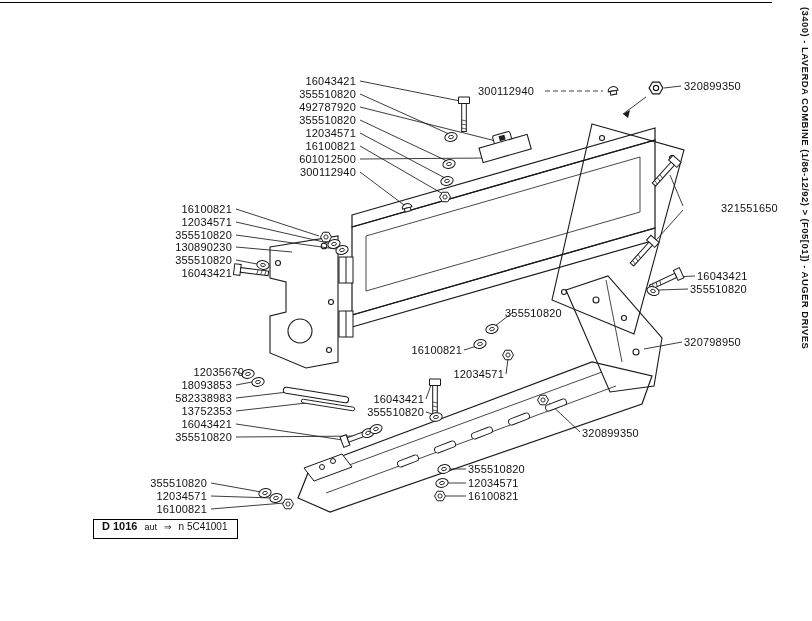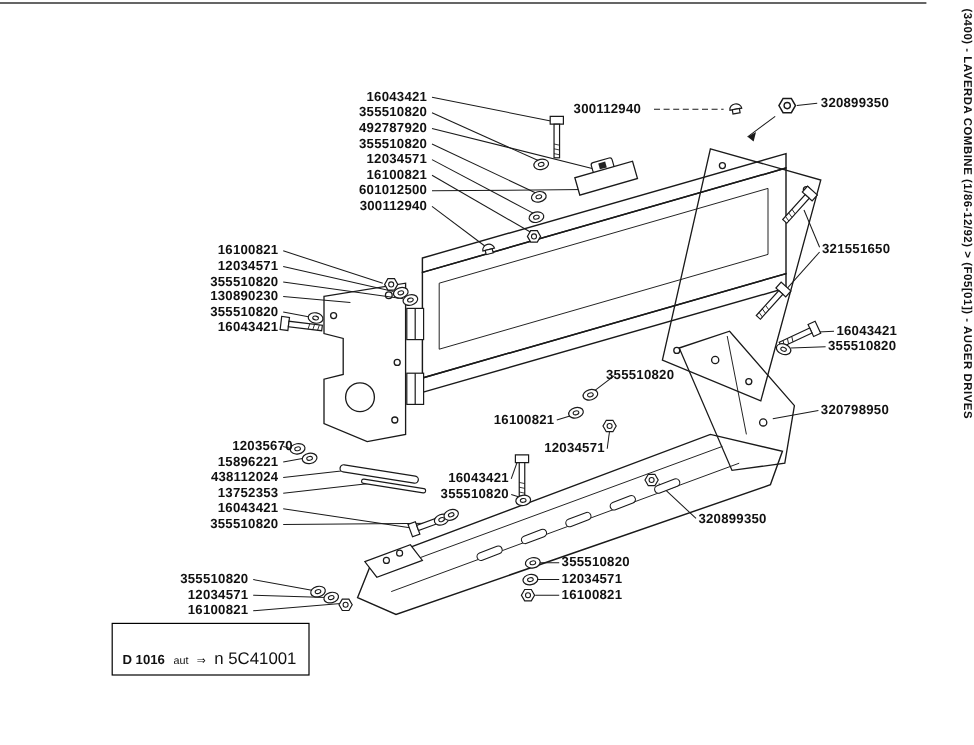--- a/index.html
+++ b/index.html
@@ -3,31 +3,31 @@
 <meta charset="utf-8">
 <style>
   html,body{margin:0;padding:0}
   body{
     width:812px;height:621px;position:relative;background:#fff;
     font-family:"Liberation Sans",sans-serif;overflow:hidden;color:#111;
   }
   .top-rule{position:absolute;top:2px;left:0;width:772px;height:1px;background:#000}
   svg.diagram{position:absolute;left:0;top:0}
   .lbl{
-    position:absolute;font-size:11px;font-weight:700;line-height:12px;
+    position:absolute;font-size:11px;font-weight:400;line-height:12px;
     white-space:nowrap;color:#111;letter-spacing:.2px;
   }
   .plate-box{
     position:absolute;left:93px;top:519px;border:1.6px solid #000;
-    padding:20px 10px 6px 8px;display:flex;gap:7px;align-items:baseline;background:#fff;
+    padding:0 10px 6px 8px;display:flex;gap:7px;align-items:baseline;background:#fff;
   }
   .plate-code{font-size:11px;font-weight:700}
   .plate-note{font-size:9px}
   .plate-arrow{font-size:9px}
-  .plate-serial{font-size:14px}
+  .plate-serial{font-size:10px}
   .side-caption{
     position:absolute;top:7px;right:1px;writing-mode:vertical-rl;
     font-size:9.5px;font-weight:700;letter-spacing:.45px;white-space:nowrap;
   }
 </style>
 </head>
 <body>
 
 <div class="top-rule"></div>
 
@@ -225,40 +225,40 @@
   <div class="lbl" style="right:456px;top:101px">492787920</div>
   <div class="lbl" style="right:456px;top:114px">355510820</div>
   <div class="lbl" style="right:456px;top:127px">12034571</div>
   <div class="lbl" style="right:456px;top:140px">16100821</div>
   <div class="lbl" style="right:456px;top:153px">601012500</div>
   <div class="lbl" style="right:456px;top:166px">300112940</div>
 
   <div class="lbl" style="left:478px;top:85px">300112940</div>
   <div class="lbl" style="left:684px;top:80px">320899350</div>
 
-  <div class="lbl" style="left:685px;top:202px">321551650</div>
+  <div class="lbl" style="left:721px;top:202px">321551650</div>
 
   <div class="lbl" style="right:580px;top:203px">16100821</div>
   <div class="lbl" style="right:580px;top:216px">12034571</div>
   <div class="lbl" style="right:580px;top:229px">355510820</div>
   <div class="lbl" style="right:580px;top:241px">130890230</div>
   <div class="lbl" style="right:580px;top:254px">355510820</div>
   <div class="lbl" style="right:580px;top:267px">16043421</div>
 
   <div class="lbl" style="left:697px;top:270px">16043421</div>
   <div class="lbl" style="left:690px;top:283px">355510820</div>
 
   <div class="lbl" style="left:505px;top:307px">355510820</div>
   <div class="lbl" style="right:350px;top:344px">16100821</div>
   <div class="lbl" style="right:308px;top:368px">12034571</div>
   <div class="lbl" style="left:684px;top:336px">320798950</div>
 
   <div class="lbl" style="right:568px;top:366px">12035670</div>
-  <div class="lbl" style="right:580px;top:379px">15896221</div>
-  <div class="lbl" style="right:580px;top:392px">438112024</div>
+  <div class="lbl" style="right:580px;top:379px">18093853</div>
+  <div class="lbl" style="right:580px;top:392px">582338983</div>
   <div class="lbl" style="right:580px;top:405px">13752353</div>
   <div class="lbl" style="right:580px;top:418px">16043421</div>
   <div class="lbl" style="right:580px;top:431px">355510820</div>
 
   <div class="lbl" style="right:388px;top:393px">16043421</div>
   <div class="lbl" style="right:388px;top:406px">355510820</div>
 
   <div class="lbl" style="left:582px;top:427px">320899350</div>
 
   <div class="lbl" style="left:468px;top:463px">355510820</div>

